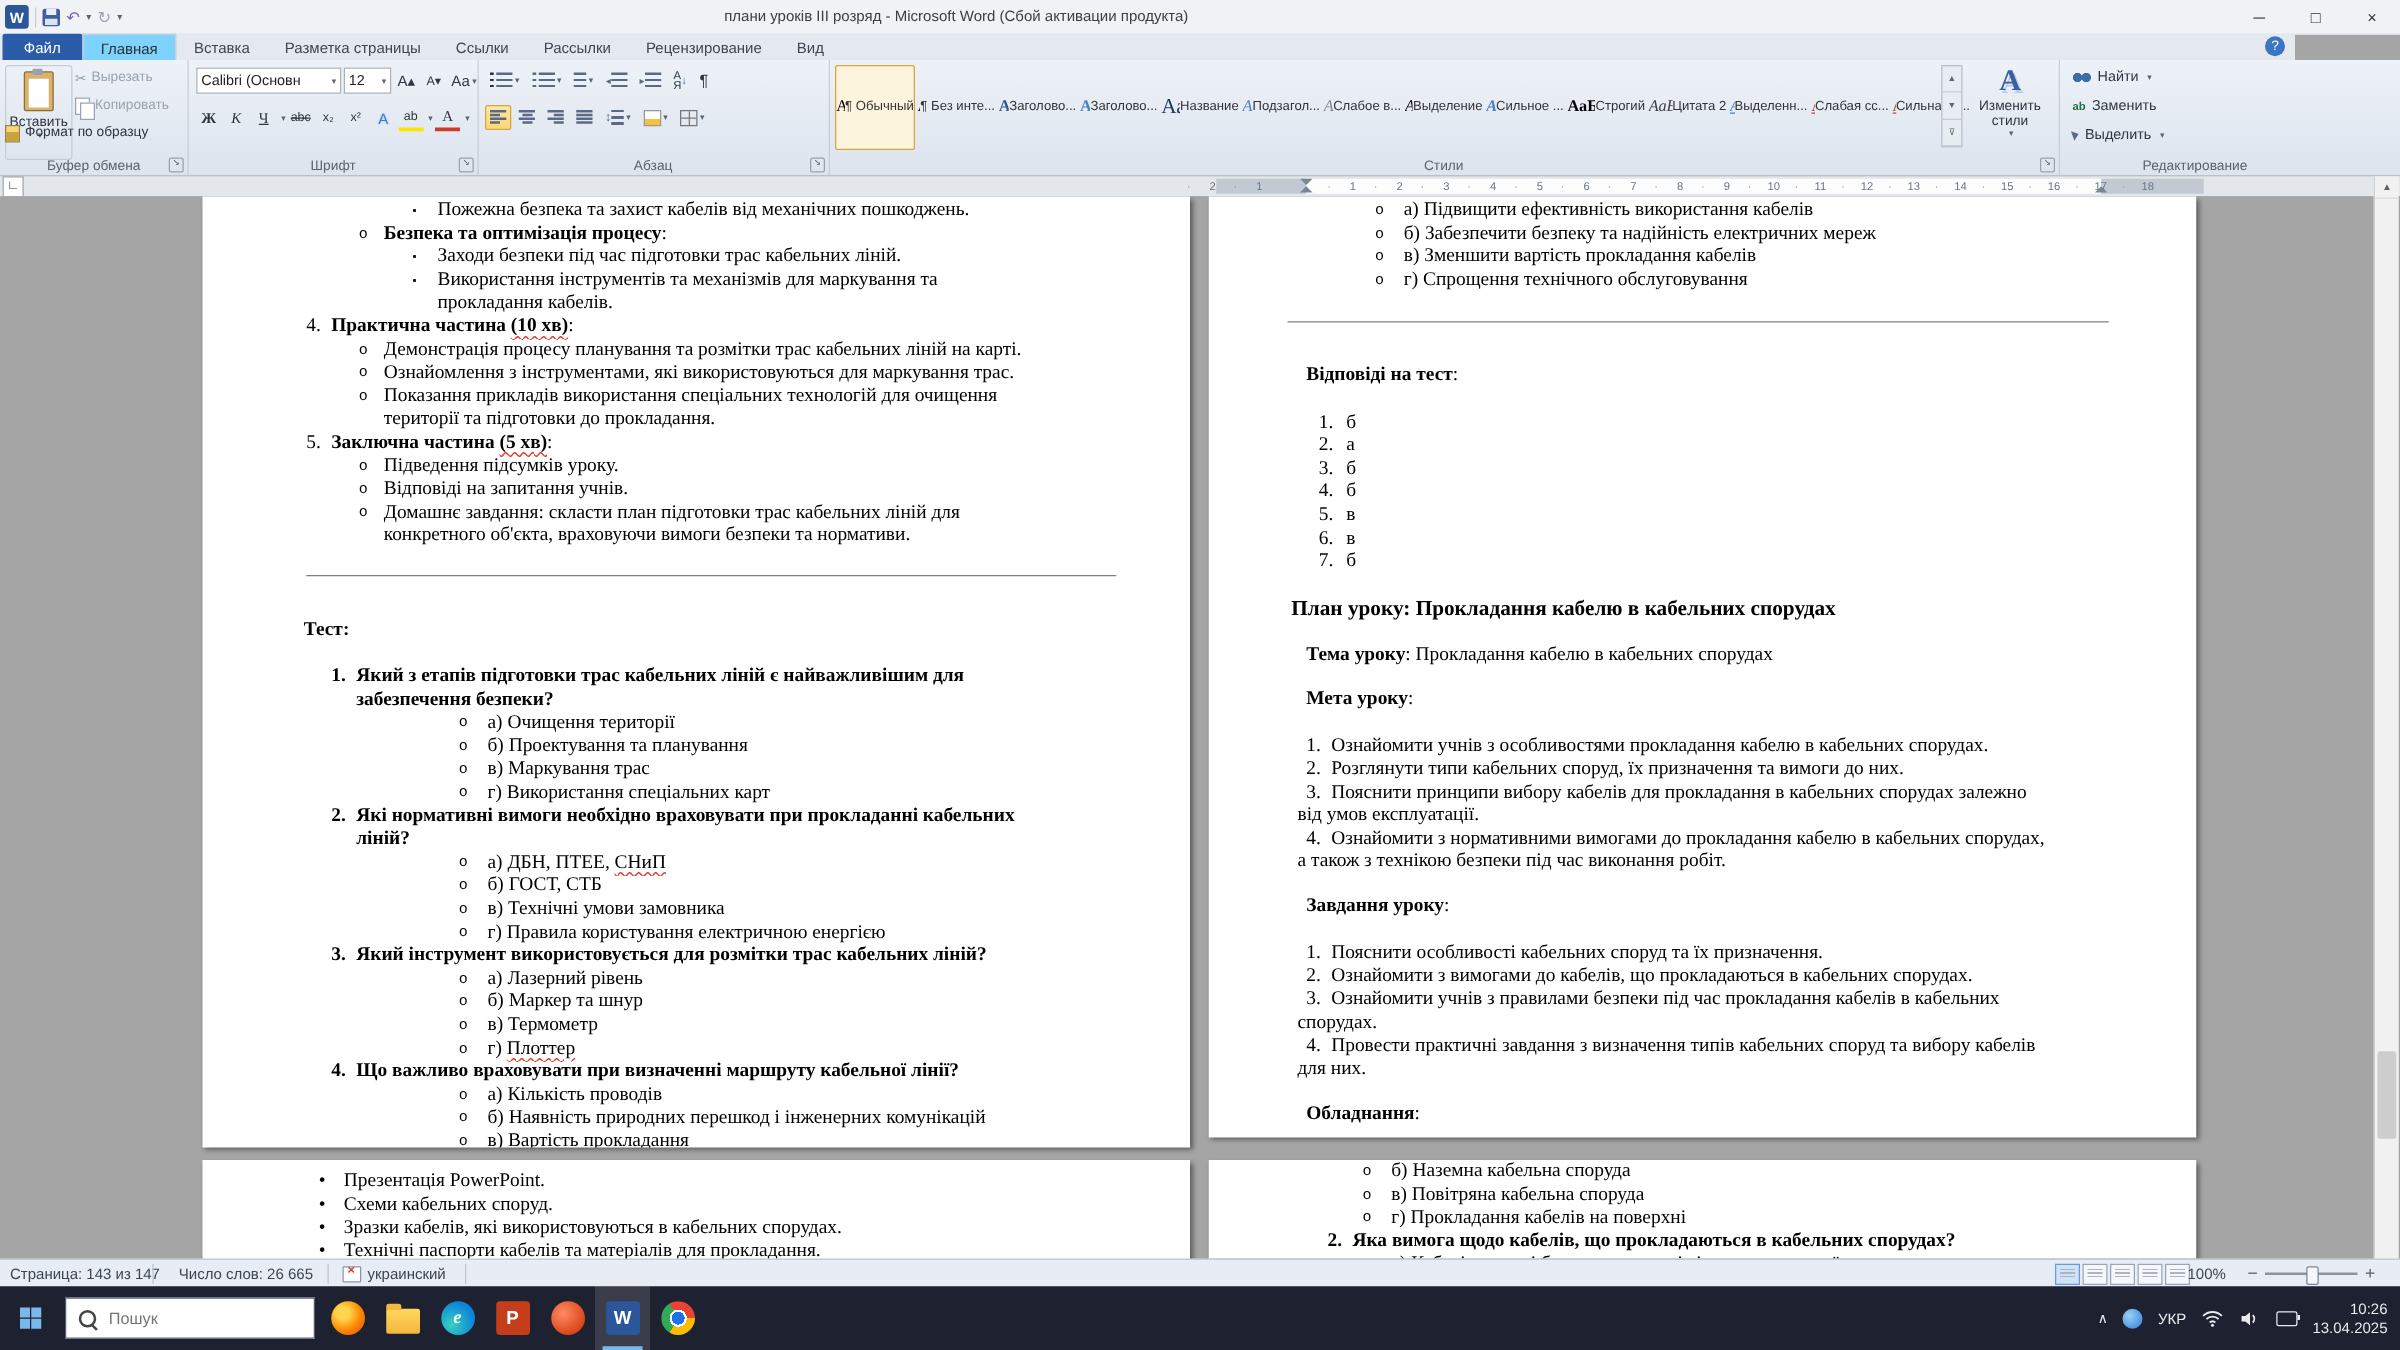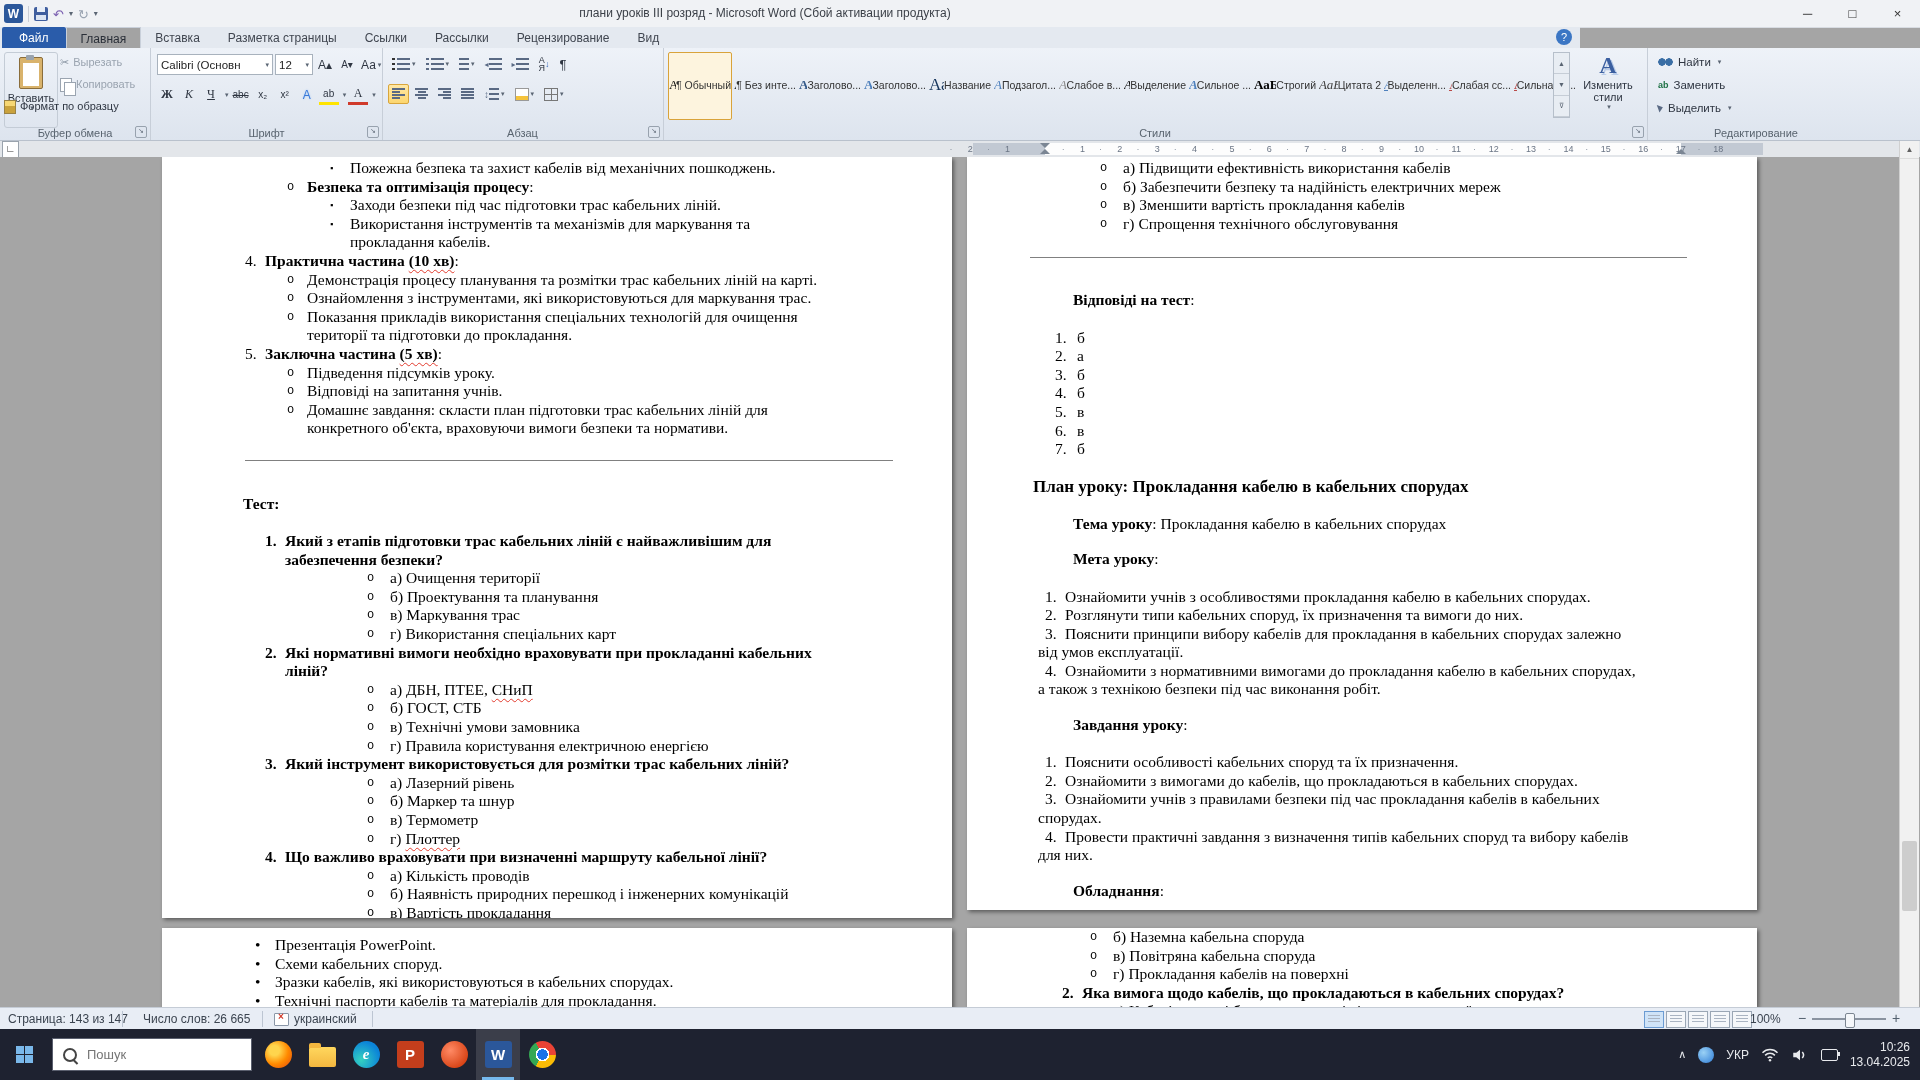--- a/index.html
+++ b/index.html
@@ -13,25 +13,25 @@
   .floppy{width:14px;height:14px;background:#3f5e9e;border-radius:2px;position:relative;}
   .floppy::before{content:"";position:absolute;left:3px;top:0;width:8px;height:5px;background:#e8eef7;}
   .floppy::after{content:"";position:absolute;left:2px;bottom:1px;width:10px;height:5px;background:#dbe4f2;}
   .undo::before{content:"↶";color:#7b5fb0;font-size:13px;}
   .redo::before{content:"↻";color:#9aa4b2;font-size:13px;}
   .qdrop{font-size:8px;color:#5a6573;}
   .title{position:absolute;left:765px;top:0;transform:translateX(-50%);height:27px;line-height:27px;font-size:12px;color:#3a3f47;white-space:nowrap;}
   .wincontrols{position:absolute;right:0;top:0;display:flex;}
   .wbtn{width:45px;height:27px;display:flex;align-items:center;justify-content:center;font-size:13px;color:#333;}
   
-  .tabsrow{position:absolute;left:0;top:27px;width:1580px;height:21px;background:#e4e9f0;border-bottom:1px solid #c9d0da;}
+  .tabsrow{position:absolute;left:0;top:27px;width:1836px;height:21px;background:#e4e9f0;border-bottom:1px solid #c9d0da;}
   .tabs{display:flex;height:21px;padding-left:2px;}
   .tab{padding:0 14px;font-size:12px;color:#404650;display:flex;align-items:center;height:21px;}
   .tab.file{background:#2a5caa;color:#fff;padding:0 17px;border-radius:2px 2px 0 0;}
-  .tab.active{background:#a3a3a3;border:1px solid #c9d0da;border-bottom:none;color:#2a2f38;}
+  .tab.active{background:#7dd3fc;border:1px solid #c9d0da;border-bottom:none;color:#2a2f38;}
   .helpbtn{position:absolute;right:8px;top:2px;width:16px;height:16px;border-radius:50%;background:#3b76c4;color:#fff;font-size:11px;display:flex;align-items:center;justify-content:center;}
   
   .ribbon{position:absolute;left:0;top:48px;width:1920px;height:92px;background:linear-gradient(#eef2f8,#dde4ee);border-bottom:1px solid #b9c1cc;}
   .rgroup{position:absolute;top:0;height:92px;border-right:1px solid #c7ced8;}
   .glabel{position:absolute;bottom:1px;left:0;right:0;text-align:center;font-size:11px;color:#59646f;}
   .launcher{position:absolute;bottom:2px;right:3px;width:10px;height:10px;border:1px solid #98a2ae;border-radius:2px;font-size:7px;line-height:8px;text-align:center;color:#5a6573;}
   .g-clip{left:0;width:150px;}
   .pastebtn{position:absolute;left:4px;top:4px;width:52px;height:70px;border:1px solid #c4ccd6;border-radius:3px;display:flex;flex-direction:column;align-items:center;font-size:11px;color:#2f3642;padding-top:4px;}
   .clipicon{width:22px;height:30px;background:#d9b36c;border:1px solid #8a6d3b;border-radius:2px;position:relative;margin-bottom:3px;}
   .clipicon::before{content:"";position:absolute;left:3px;top:5px;right:3px;bottom:2px;background:#fff;}
@@ -126,21 +126,21 @@
   .c1{padding-left:145px;}.c1 .m{left:125px;font-family:"Liberation Mono",monospace;font-size:12px;}
   .s1{padding-left:188px;}.s1 .m{left:168px;font-size:9px;}
   .x2{padding-left:145px;}
   .x3{padding-left:188px;}
   .tn{padding-left:123px;font-weight:bold;}.tn .m{left:103px;}
   .tc{padding-left:123px;font-weight:bold;}
   .to{padding-left:228px;}.to .m{left:205px;font-family:"Liberation Mono",monospace;font-size:12px;}
   .d1{padding-left:113px;}.d1 .m{left:93px;}
   .ln.hr{height:0;border-top:1.5px solid #808080;margin:22px 0 34px 83px;width:648px;padding:0;}
   .ln.hr2{height:0;border-top:1.5px solid #808080;margin:24px 0 33px 63px;width:657px;padding:0;}
-  .rm0{padding-left:78px;margin-left:28px;}
+  .rm0{padding-left:78px;}
   .ran{padding-left:110px;}.ran .m{left:88px;}
   .rh{padding-left:66px;font-weight:bold;font-size:17px;height:22px;line-height:22px;}
   .rn{padding-left:98px;}.rn .m{left:78px;}
   .rx{padding-left:71px;}
   .ro{padding-left:156px;}.ro .m{left:133px;font-family:"Liberation Mono",monospace;font-size:12px;}
   .rto{padding-left:146px;}.rto .m{left:123px;font-family:"Liberation Mono",monospace;font-size:12px;}
   .rtn{padding-left:115px;font-weight:bold;}.rtn .m{left:95px;}
   .mt1{margin-top:18.6px;}
   .mta{margin-top:17px;}
   

